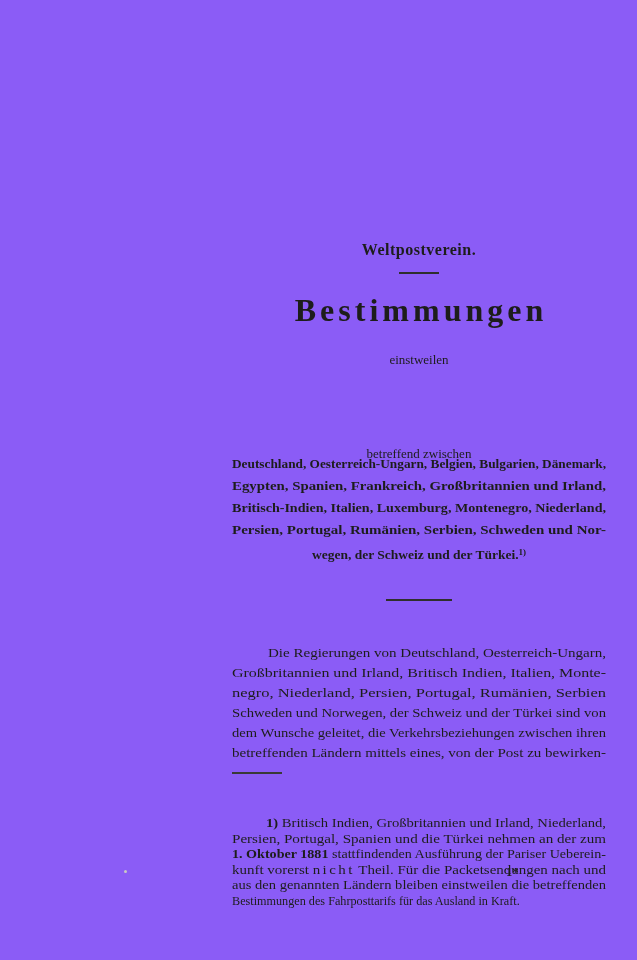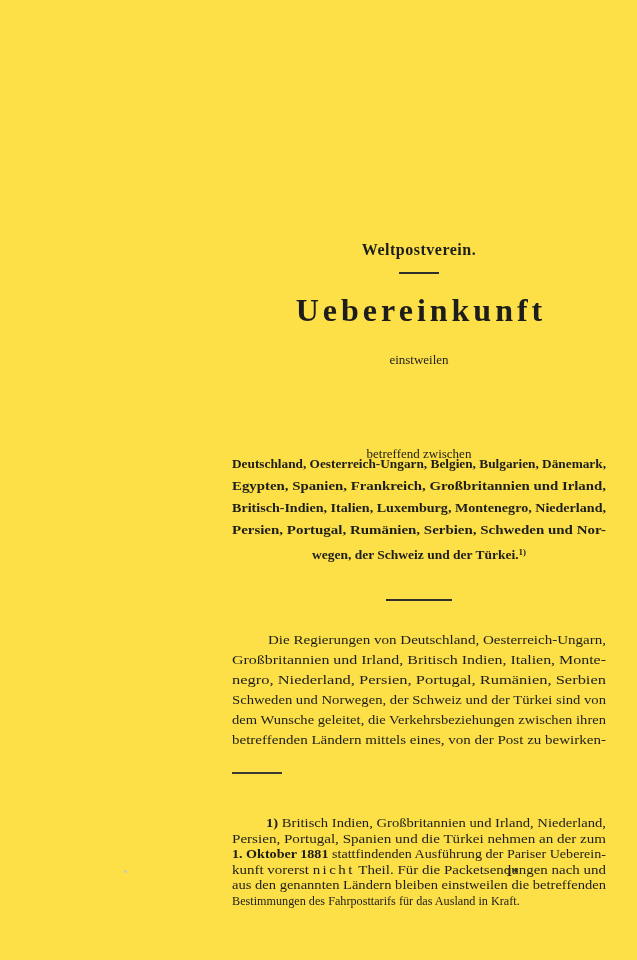--- a/index.html
+++ b/index.html
@@ -1,18 +1,18 @@
 <!DOCTYPE html>
 <html><head>
 <meta charset="utf-8">
 <style>
   html,body { margin:0; padding:0; }
   .page {
     position:relative; width:637px; height:960px;
-    background:#fde047; overflow:hidden;
+    background:#8b5cf6; overflow:hidden;
     font-family:"Liberation Serif","DejaVu Serif",serif;
     color:#1d1d1b;
   }
   .column { position:absolute; left:232px; top:0; width:374px; height:960px; }
   .centered { text-align:center; }
 
   .kicker { position:absolute; top:241px; width:100%; text-align:center;
             font-size:16px; font-weight:bold; letter-spacing:0.5px; }
   .rule { position:absolute; background:#2f2f2c; }
   .rule-1 { top:272px; left:50%; margin-left:-20px; width:40px; height:2px; }
@@ -23,21 +23,21 @@
              font-weight:bold; font-size:19px; line-height:28px; white-space:nowrap; }
   .agreed { position:absolute; top:446px; width:100%; text-align:center; font-size:13px; }
 
   .parties { position:absolute; top:453px; width:100%;
              font-weight:bold; font-size:13.5px; line-height:22px; }
   .pline { height:22px; }
   .parties sup { font-size:9px; vertical-align:4px; }
 
   .rule-2 { top:599px; left:50%; margin-left:-33px; width:66px; height:2px; }
 
-  .bodytext { position:absolute; top:630px; width:100%;
+  .bodytext { position:absolute; top:643px; width:100%;
               font-size:13.5px; line-height:20px; }
   .bline { height:20px; }
   .indent-body { padding-left:36px; }
 
   .fnrule { position:absolute; top:772px; left:0; width:50px; height:1.5px; background:#3a3a37; }
   .footnote { position:absolute; top:816px; width:100%;
               font-size:12.2px; line-height:15.5px; }
   .fline { height:15.5px; }
   .indent-fn { padding-left:34px; }
   .sperr { letter-spacing:2px; }
@@ -50,21 +50,21 @@
 </style>
 </head>
 <body>
 
 <div class="page">
   <div class="column">
 
     <div class="kicker">Weltpostverein.</div>
     <div class="rule rule-1"></div>
 
-    <h1 class="title">Uebereinkunft</h1>
+    <h1 class="title">Bestimmungen</h1>
     <div class="betreffend">einstweilen</div>
 
 
     <div class="agreed">betreffend zwischen</div>
 
     <div class="parties">
       <div class="pline"><span class="fit" style="transform: scaleX(0.985223);">Deutschland, Oesterreich-Ungarn, Belgien, Bulgarien, Dänemark,</span></div>
       <div class="pline"><span class="fit" style="transform: scaleX(1.09849);">Egypten, Spanien, Frankreich, Großbritannien und Irland,</span></div>
       <div class="pline"><span class="fit" style="transform: scaleX(1.04283);">Britisch-Indien, Italien, Luxemburg, Montenegro, Niederland,</span></div>
       <div class="pline"><span class="fit" style="transform: scaleX(1.10728);">Persien, Portugal, Rumänien, Serbien, Schweden und Nor-</span></div>

